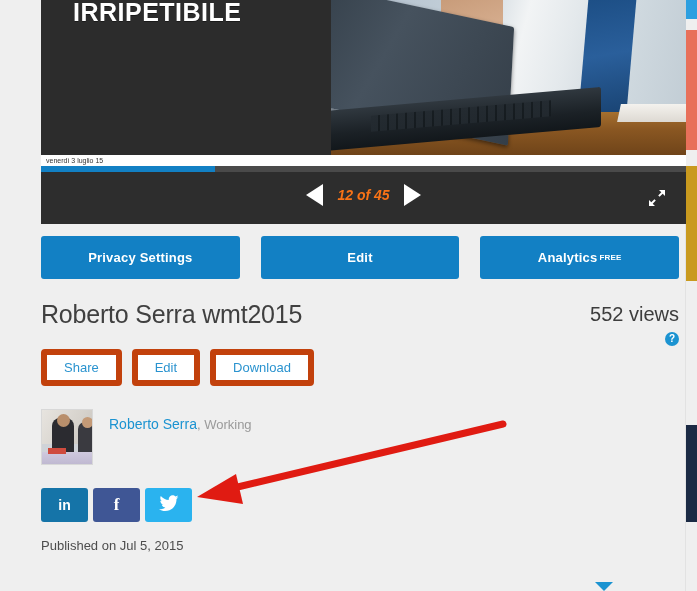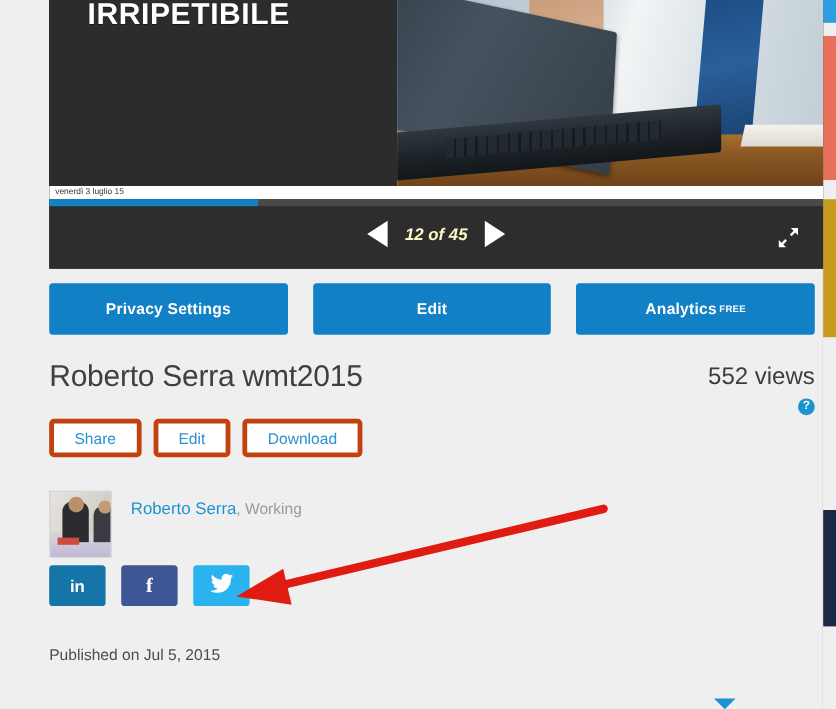--- a/index.html
+++ b/index.html
@@ -75,21 +75,21 @@
 
   
   .controls { position: absolute; left: 0; top: 172px; width: 645px; height: 52px; background: #2d2d2d; }
   .nav-cluster {
     position: absolute; left: 0; right: 0; top: 12px;
     display: flex; align-items: center; justify-content: center; gap: 14px;
   }
   .tri { width: 0; height: 0; }
   .tri-prev { border-top: 11px solid transparent; border-bottom: 11px solid transparent; border-right: 17px solid #ffffff; }
   .tri-next { border-top: 11px solid transparent; border-bottom: 11px solid transparent; border-left: 17px solid #ffffff; }
-  .slide-count { color: #fef9c3; font-size: 14px; font-style: italic; font-weight: bold; }
+  .slide-count { color: #f97316; font-size: 14px; font-style: italic; font-weight: bold; }
   .fullscreen { position: absolute; right: 18px; top: 15px; width: 22px; height: 22px; color: #fff; }
 
   
   .actions { position: absolute; left: 41px; top: 236px; width: 638px; display: flex; gap: 21px; }
   .btn-primary {
     flex: 1; height: 43px; background: #1280c4; color: #ffffff;
     border: none; border-radius: 3px; cursor: pointer;
     font-size: 13px; font-weight: bold; font-family: "Liberation Sans", sans-serif;
     display: flex; align-items: center; justify-content: center; letter-spacing: .2px;
   }
@@ -105,22 +105,22 @@
   .views-count { font-size: 20px; color: #3d3d3d; }
   .help-icon {
     display: inline-block; width: 14px; height: 14px; border-radius: 50%;
     background: #1b93d1; color: #fff; font-size: 10px; font-weight: bold;
     line-height: 14px; text-align: center; margin-top: 6px;
   }
 
   
   .sld-row { position: absolute; left: 41px; top: 349px; display: flex; gap: 10px; }
   .btn-outline {
-    height: 32px; padding: 0 17px; background: #ffffff; color: #2a93cf;
-    border: 4px solid #c2410c; border-radius: 4px; cursor: pointer;
+    height: 37px; padding: 0 17px; background: #ffffff; color: #2a93cf;
+    border: 6px solid #c2410c; border-radius: 4px; cursor: pointer;
     font-size: 13px; font-family: "Liberation Sans", sans-serif;
     display: flex; align-items: center; justify-content: center;
   }
 
   
   .author-row { position: absolute; left: 41px; top: 409px; display: flex; align-items: flex-start; gap: 16px; }
   .avatar {
     width: 52px; height: 56px; border: 1px solid #d8d8d8; background: #cfd3d8;
     position: relative; overflow: hidden;
   }
@@ -134,21 +134,21 @@
                 background:#3a3a40; border-radius:7px 7px 0 0; }
   .av-head2 { position:absolute; left:40px; top:7px; width:11px; height:11px;
               background:#c49a77; border-radius:50%; }
   .av-desk { position:absolute; left:0; top:42px; width:52px; height:14px;
              background: linear-gradient(180deg,#cfc9de 0%, #bdb6cf 100%); }
   .av-paper { position:absolute; left:6px; top:38px; width:18px; height:6px; background:#cf4b3e; }
   .author-name { font-size: 14px; color: #1b93d1; }
   .author-meta { font-size: 13px; color: #9a9a9a; }
 
   
-  .social-row { position: absolute; left: 41px; top: 471px; display: flex; gap: 13px; }
+  .social-row { position: absolute; left: 41px; top: 488px; display: flex; gap: 5px; }
   .social-btn {
     width: 47px; height: 34px; border-radius: 3px; cursor: pointer;
     display: flex; align-items: center; justify-content: center;
     color: #ffffff; font-weight: bold; border: none;
   }
   .social-in { background: #1574a8; font-size: 14px; font-family: "Liberation Sans", sans-serif; }
   .social-fb { background: #3f5695; font-size: 17px; font-family: "Liberation Serif", serif; }
   .social-tw { background: #2ab3ef; }
 
   

